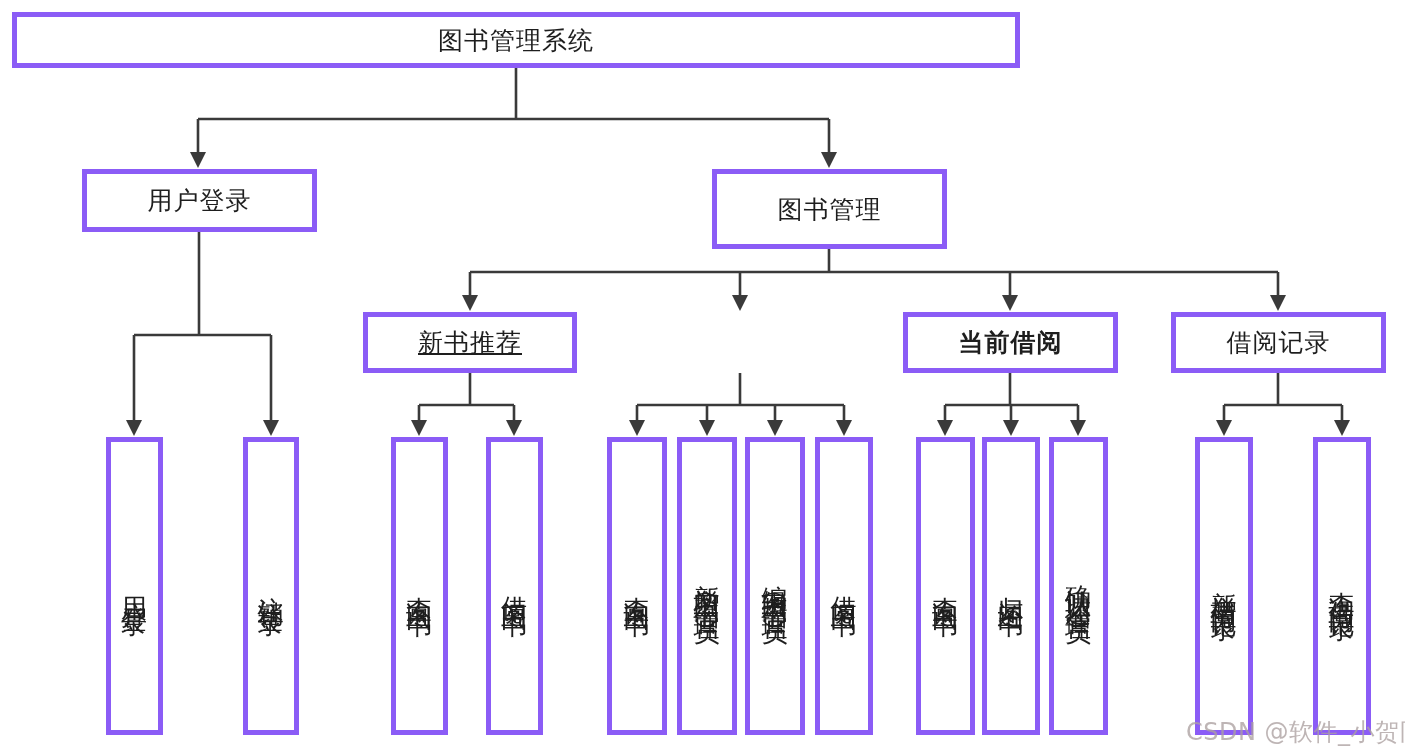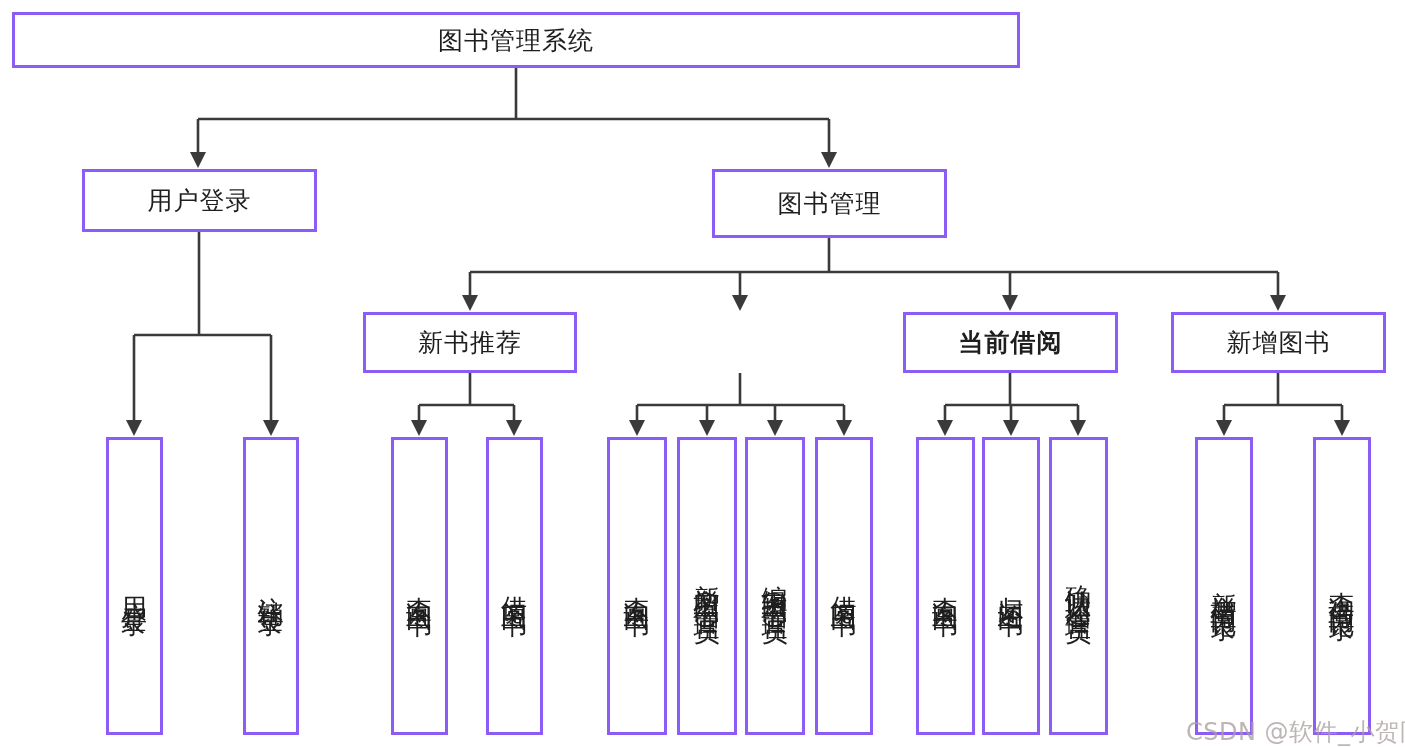--- a/index.html
+++ b/index.html
@@ -8,44 +8,44 @@
   #stage {
     position:relative;
     width:1405px; height:747px;
     background:#ffffff;
     overflow:hidden;
   }
   #wires { position:absolute; left:0; top:0; width:1405px; height:747px; }
 
   .node {
     position:absolute;
-    border:3px solid #8b5cf6;
+    border:5px solid #8b5cf6;
     background:#ffffff;
     display:flex;
     align-items:center;
     justify-content:center;
     color:#1e1e1e;
   }
   .h-node { font-size:25px; letter-spacing:1px; white-space:nowrap; }
   .v-node span {
     writing-mode:vertical-rl;
     text-orientation:mixed;
     font-size:26px;
     letter-spacing:5px;
     line-height:1;
     white-space:nowrap;
   }
 
   
   #n-root            { left:12px;   top:12px;  width:1008px; height:56px; }
   
   #n-user-login      { left:82px;   top:169px; width:235px;  height:63px; }
-  #n-book-mgmt       { left:712px;  top:169px; width:235px;  height:69px; }
+  #n-book-mgmt       { left:712px;  top:169px; width:235px;  height:80px; }
   
-  #n-new-books       { left:363px;  top:312px; width:214px;  height:61px; }
+  #n-new-books       { left:363px;  top:312px; width:214px;  height:61px;text-decoration:underline; }
   #n-book-borrow     { left:633px;  top:312px; width:215px;  height:61px; }
   #n-current-borrow  { left:903px;  top:312px; width:215px;  height:61px;font-weight:bold; }
   #n-borrow-records  { left:1171px; top:312px; width:215px;  height:61px; }
   
   .leaf { top:437px; height:298px; }
   #n-ul1 { left:106px;  width:57px; }
   #n-ul2 { left:243px;  width:56px; }
   #n-nb1 { left:391px;  width:57px; }
   #n-nb2 { left:486px;  width:57px; }
   #n-bb1 { left:607px;  width:60px; }
@@ -123,21 +123,21 @@
     <span>图书管理</span>
   </div>
 
   <div class="node h-node" id="n-new-books">
     <span>新书推荐</span>
   </div>
   <div class="node h-node" id="n-current-borrow">
     <span>当前借阅</span>
   </div>
   <div class="node h-node" id="n-borrow-records">
-    <span>新增图书</span>
+    <span>借阅记录</span>
   </div>
 
   <div class="node v-node leaf" id="n-ul1">
     <span>用户登录</span>
   </div>
   <div class="node v-node leaf" id="n-ul2">
     <span>注销登录</span>
   </div>
 
   <div class="node v-node leaf" id="n-nb1">

